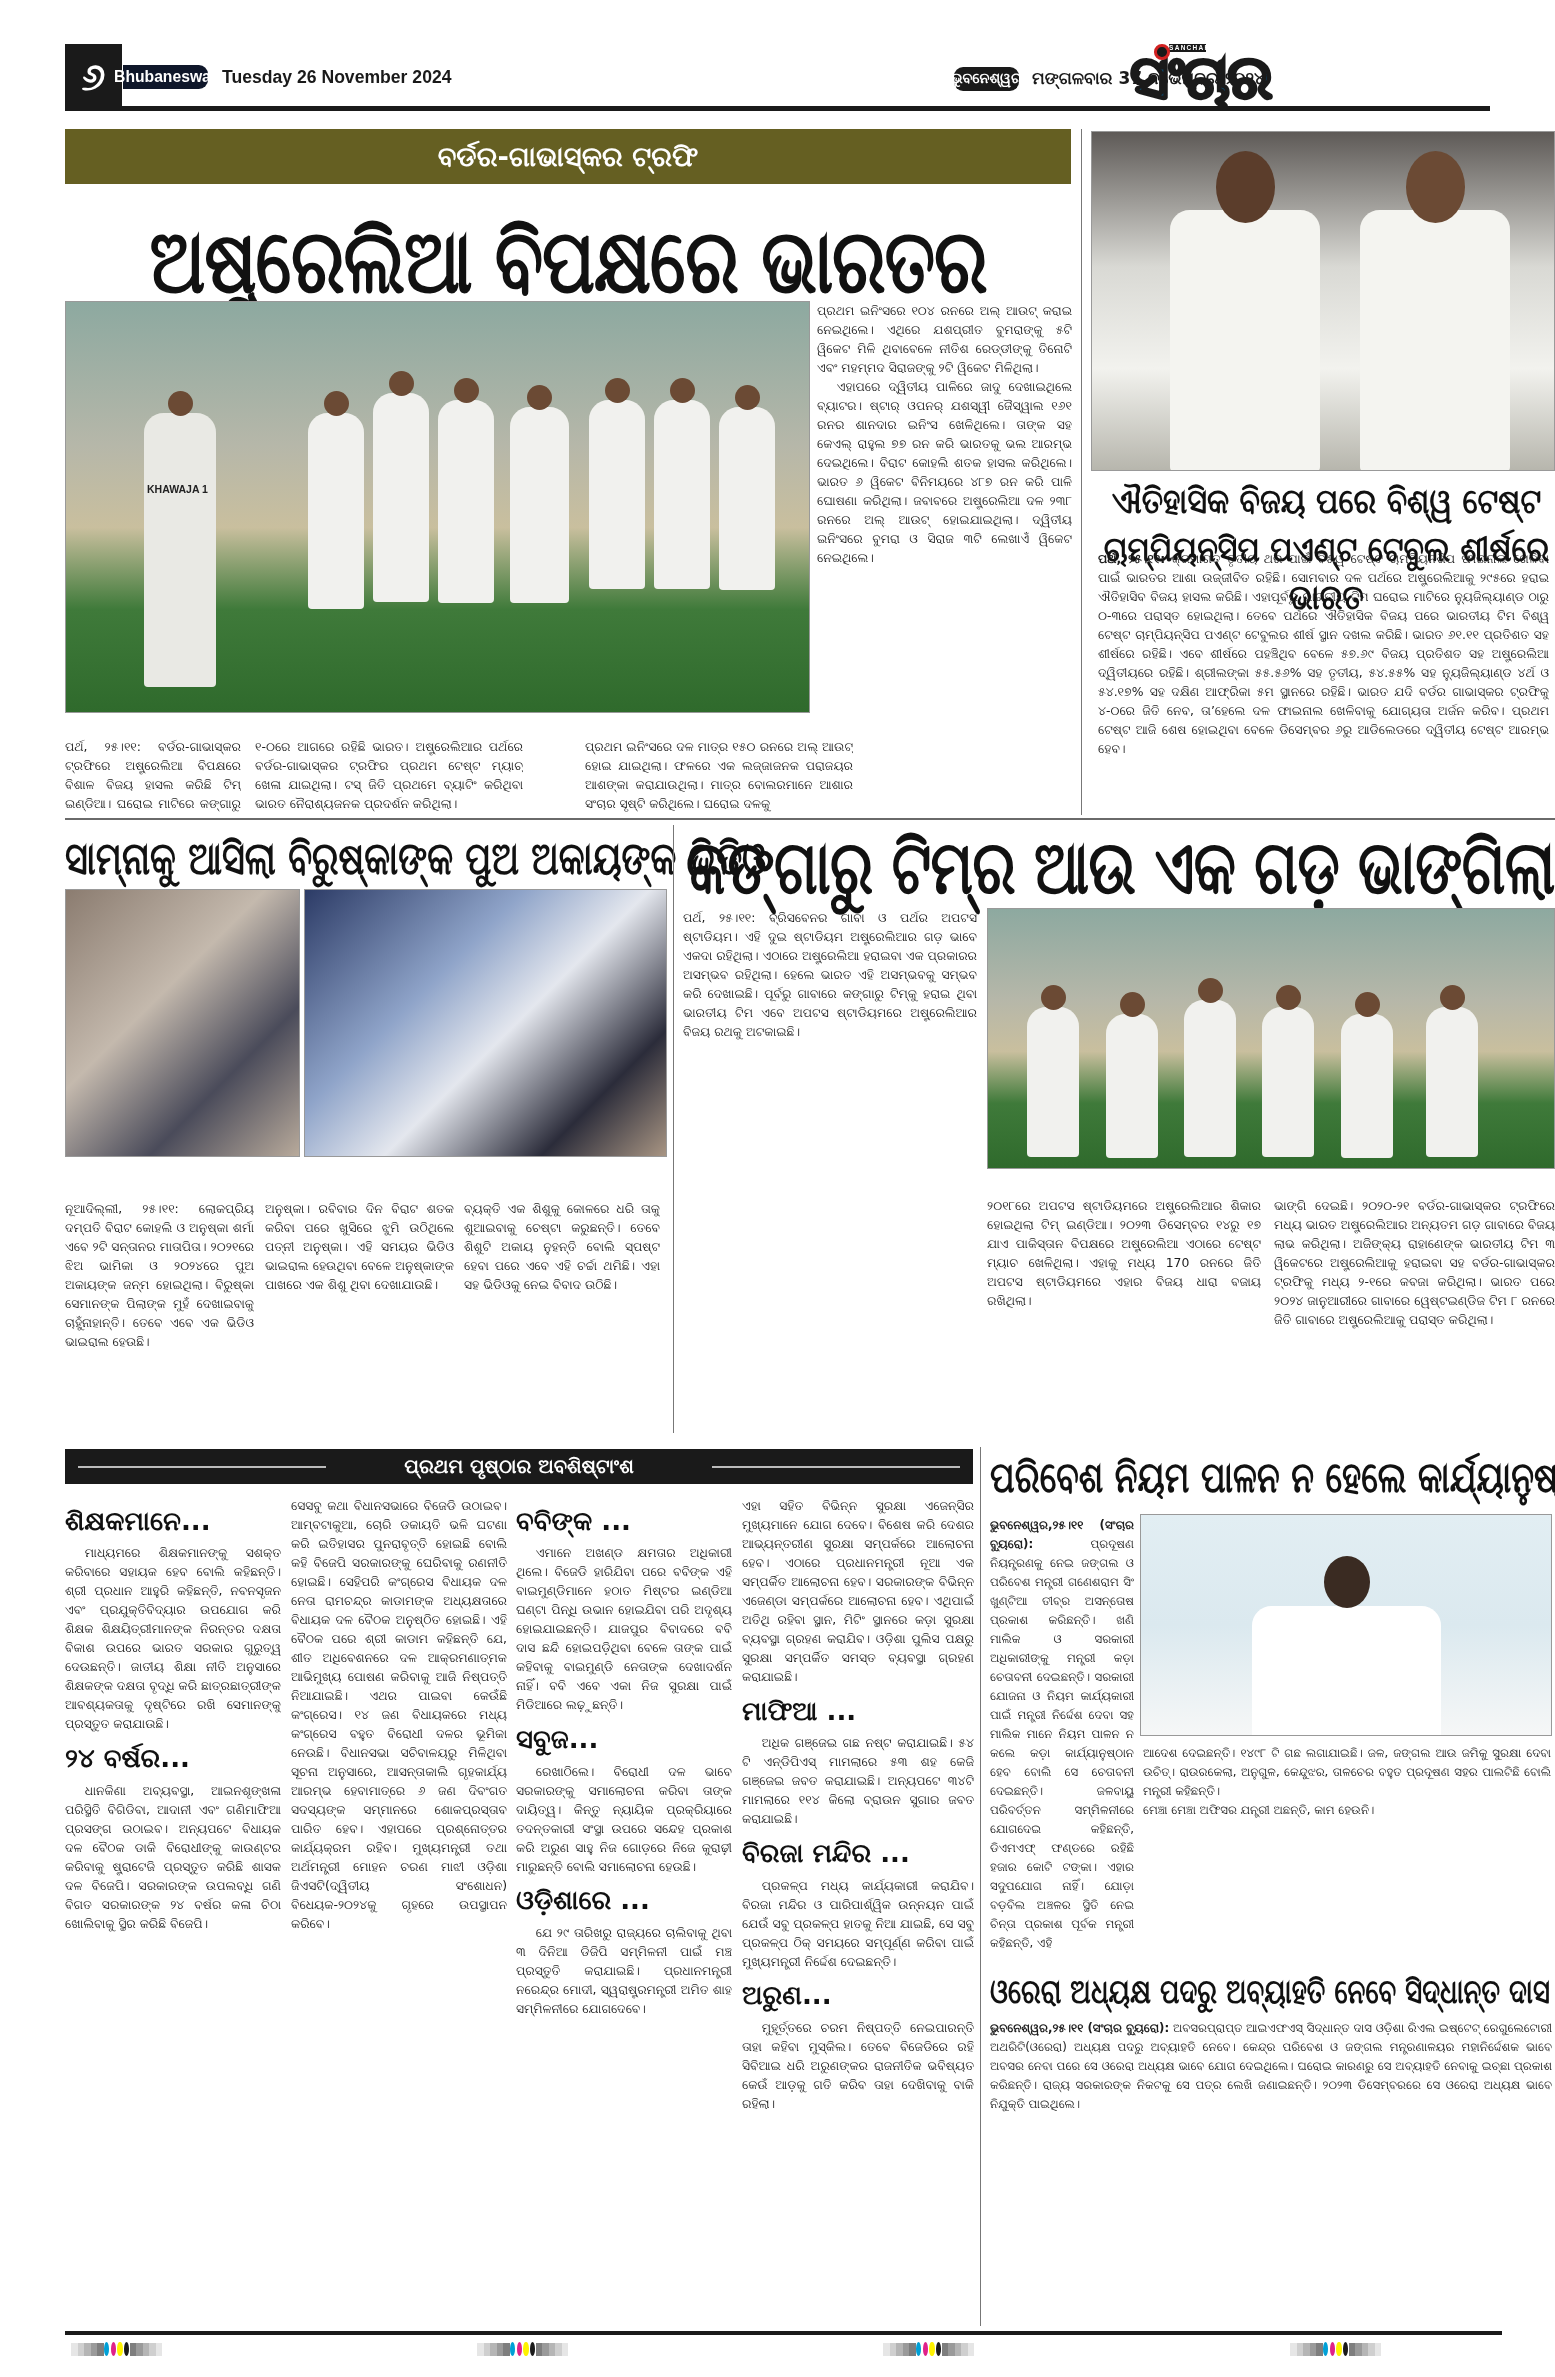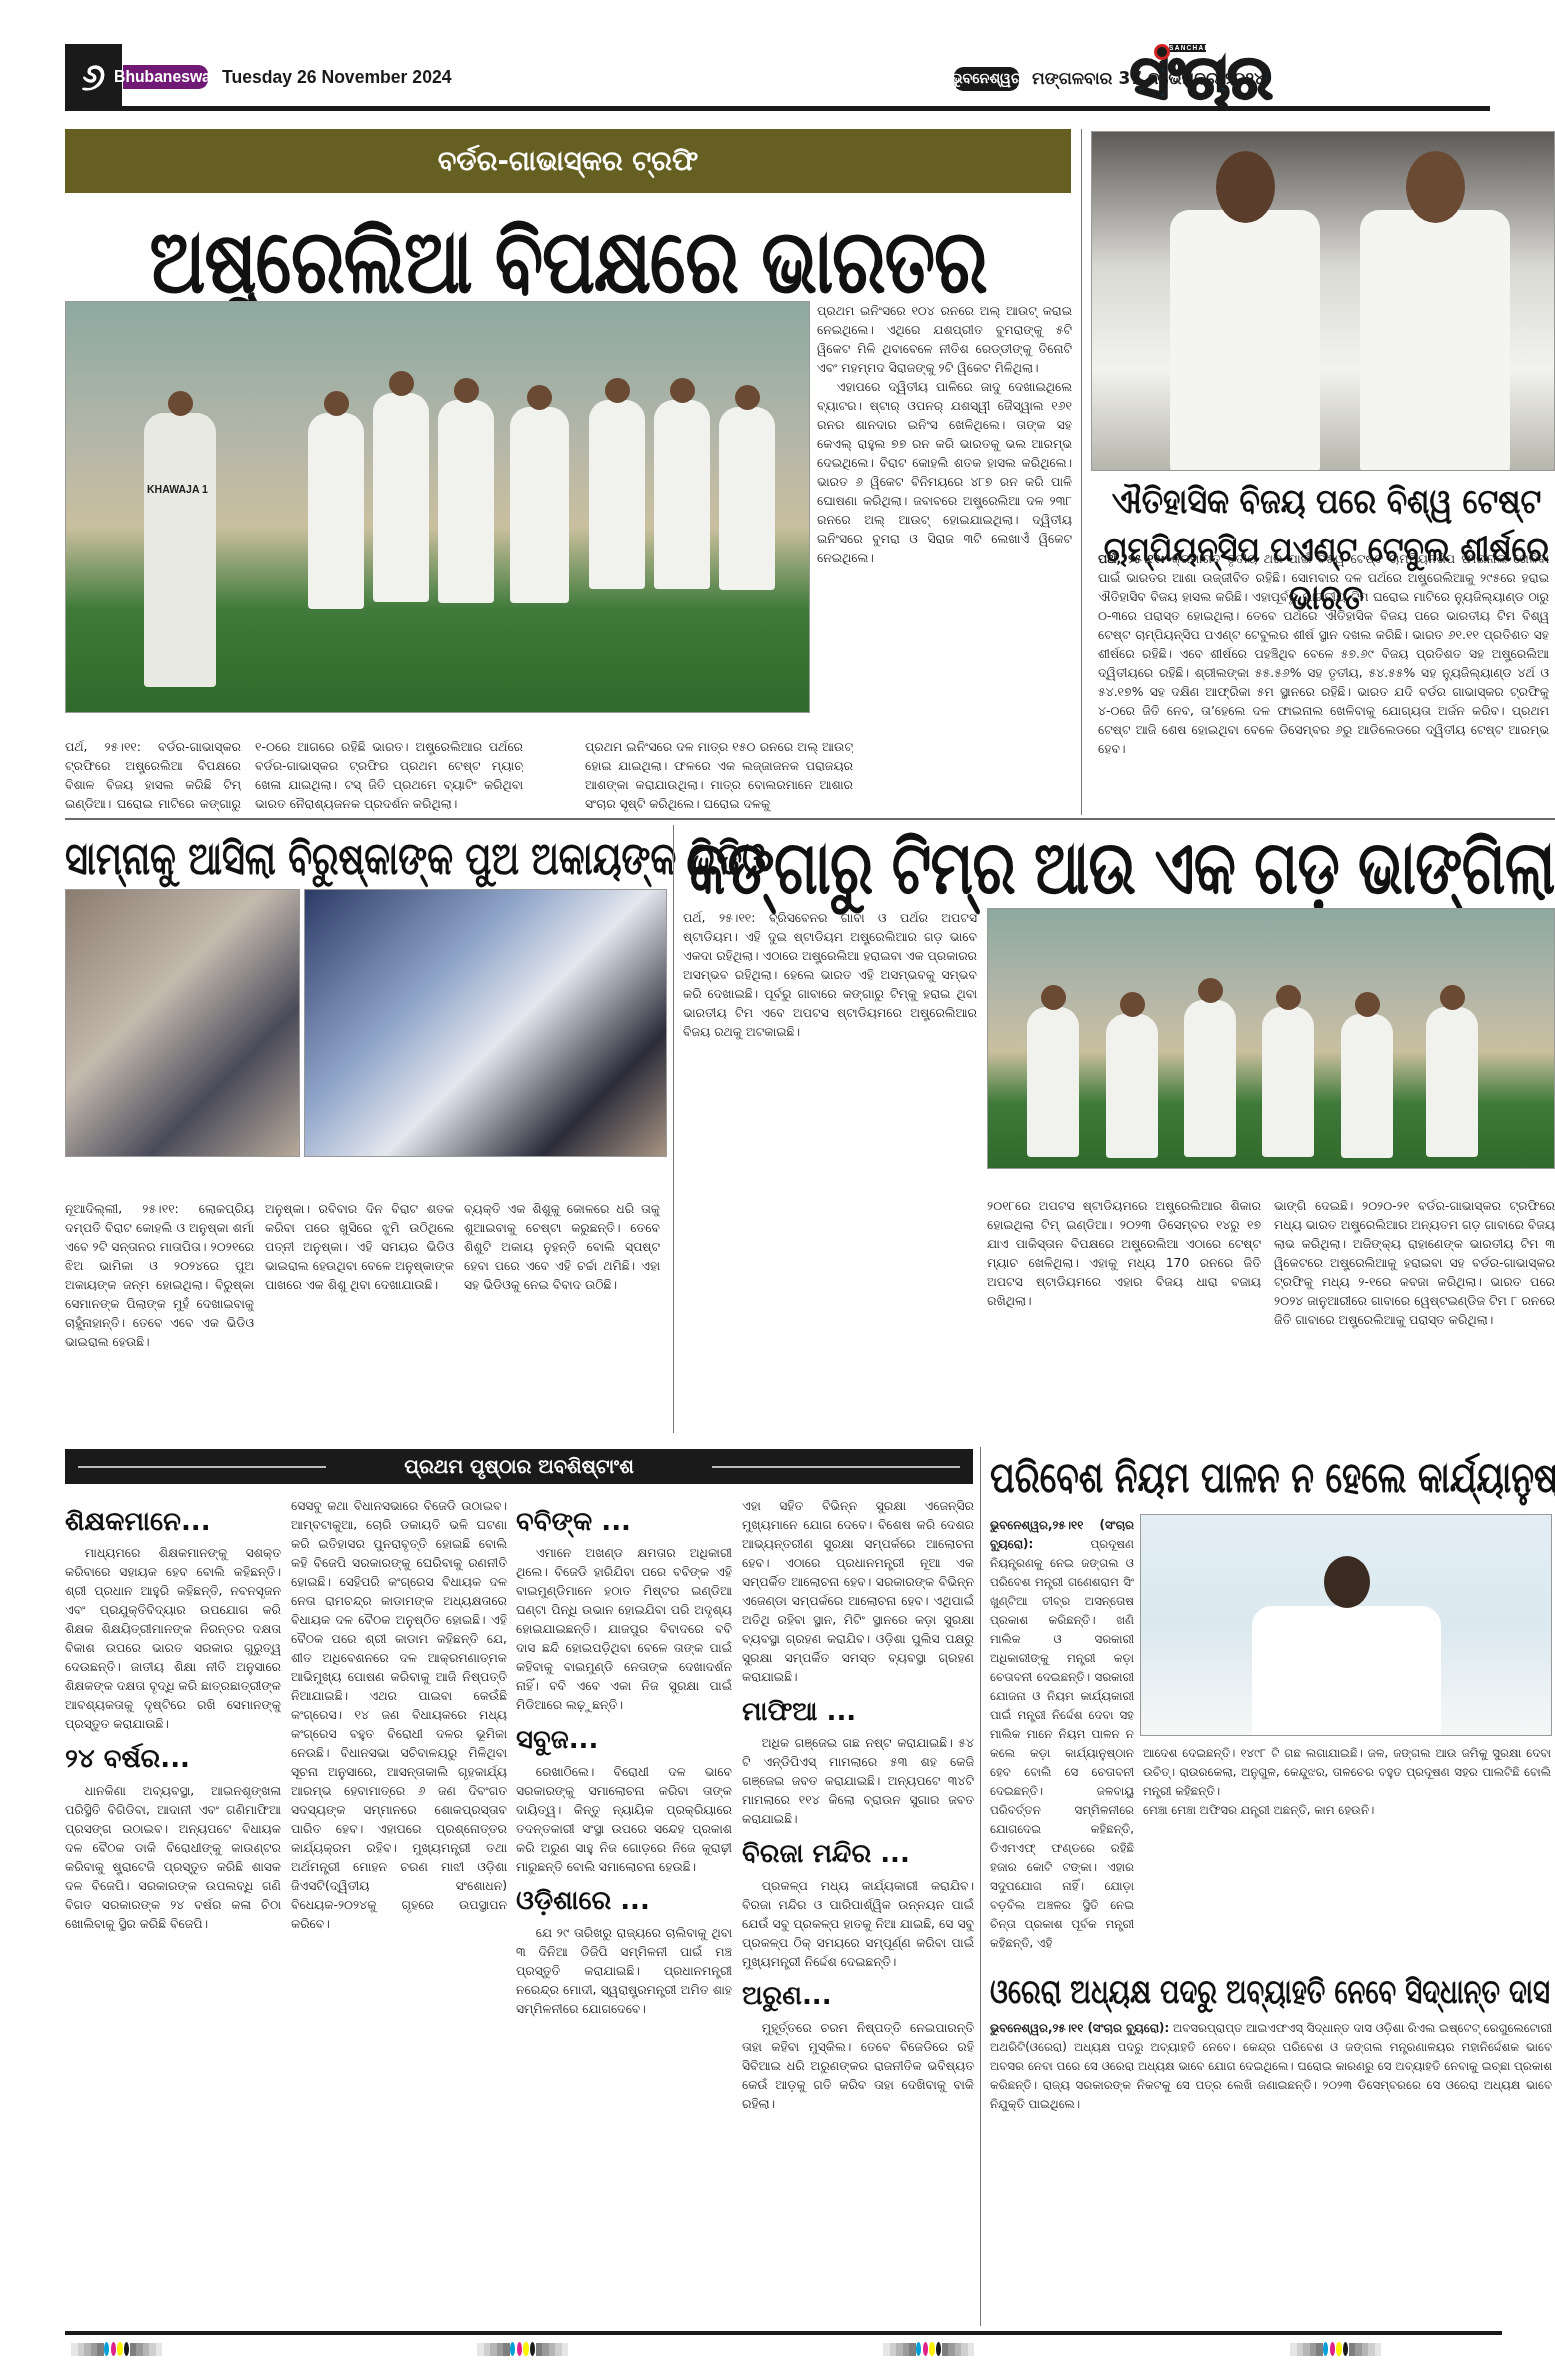--- a/index.html
+++ b/index.html
@@ -2,32 +2,32 @@
 <html style="font-size:10.5px"><head>
 <meta charset="utf-8">
 <style>
   * { box-sizing: border-box; margin: 0; padding: 0; }
   html, body { width: 1556px; height: 2377px; background: #ffffff; overflow: hidden; }
   body { position: relative; font-family: "DejaVu Sans", sans-serif; color: #1a1a1a; }
   .abs { position: absolute; }
 
   
   .page-num-box { left: 65px; top: 44px; width: 57px; height: 67px; background: #1a1a1a; color: #fff; font-size: 38px; font-weight: bold; display:flex; align-items:center; justify-content:center; }
-  .city-pill-en { left: 123px; top: 65px; width: 85px; height: 23.5px; background:#701a75; color:#fff; border-radius: 0 9.1px 9.1px 0; font-family:"Liberation Sans", sans-serif; font-size: 15.7px; font-weight: bold; display:flex; align-items:center; justify-content:center; }
+  .city-pill-en { left: 123px; top: 65px; width: 85px; height: 23.5px; background:#0f172a; color:#fff; border-radius: 0 9.1px 9.1px 0; font-family:"Liberation Sans", sans-serif; font-size: 15.7px; font-weight: bold; display:flex; align-items:center; justify-content:center; }
   .date-en { left: 222px; top: 67px; font-family:"Liberation Sans", sans-serif; font-size: 17.6px; font-weight: bold; color:#1a1a1a; }
   .masthead-rule-left { left: 65px; top: 106px; width: 941px; height: 5.2px; background:#1a1a1a; }
   .masthead-rule-right { left: 915px; top: 106px; width: 575px; height: 5.2px; background:#1a1a1a; }
   .city-pill-or { left: 954px; top: 67px; width: 65px; height: 23.5px; background:#1a1a1a; color:#fff; border-radius: 9.1px; font-size: 14.4px; font-weight: bold; display:flex; align-items:center; justify-content:center; }
   .date-or { left: 1032px; top: 68px; font-size: 17px; font-weight: bold; color:#1a1a1a; }
   .logo { left: 1130px; top: 41px; width: 98px; height: 72px; font-size: 60px; font-weight: bold; color:#0c4a6e; -webkit-text-stroke: 2.6px #1a1a1a; line-height: 72px; letter-spacing: -2.6px; }
   .logo-tag { left: 1169px; top: 44px; width: 37px; height: 7.8px; background:#1a1a1a; color:#fff; font-family:"Liberation Sans", sans-serif; font-size: 6.5px; font-weight:bold; letter-spacing: 1.3px; text-align:center; line-height:7.8px; }
   .logo-dot { left: 1154px; top: 44px; width: 15.7px; height: 15.7px; border-radius: 50%; border: 3.3px solid #d22; background:#1a1a1a; }
 
   
-  .kicker { left: 65px; top: 129px; width: 1006px; height: 64px; background:#655f22; color:#fff; font-size: 27.4px; font-weight: bold; display:flex; align-items:center; justify-content:center; }
+  .kicker { left: 65px; top: 129px; width: 1006px; height: 55px; background:#655f22; color:#fff; font-size: 27.4px; font-weight: bold; display:flex; align-items:center; justify-content:center; }
   .lead-headline { left: 65px; top: 208px; width: 1006px; font-size: 71px; font-weight: bold; line-height: 85px; letter-spacing: -1.3px; color:#111; text-align:center; transform: scaleY(1.25); transform-origin: top center; }
   .photo { background: linear-gradient(180deg, #8da9a0 0%, #b6b7a9 35%, #c9bf9e 55%, #3f7a3a 75%, #2f6a2c 100%); border: 0.7px solid #999; overflow: hidden; }
   .photo.player { background: linear-gradient(180deg, #5e5a57 0%, #d9d9d4 40%, #f2f2ee 70%, #b7b6ad 100%); }
   .photo.video { background: linear-gradient(135deg, #8b7c70 0%, #c4b9ad 40%, #4a4b5a 70%, #b8aa9b 100%); }
   .photo.minister { background: linear-gradient(180deg, #e2eef3 0%, #dbe9ef 50%, #f6f7f7 100%); }
   .figure { position:absolute; background:#f1f1ee; border-radius: 19.6px 19.6px 3.9px 3.9px; }
   .figure .head { position:absolute; left:50%; top:-22px; width:25px; height:25px; margin-left:-12.4px; border-radius:50%; background:#6b4a34; }
   .photo.minister .figure { background:#ffffff; }
   .photo.minister .head { background:#3a2b22; width:46px; height:52px; margin-left:-23px; top:-50px; }
 

